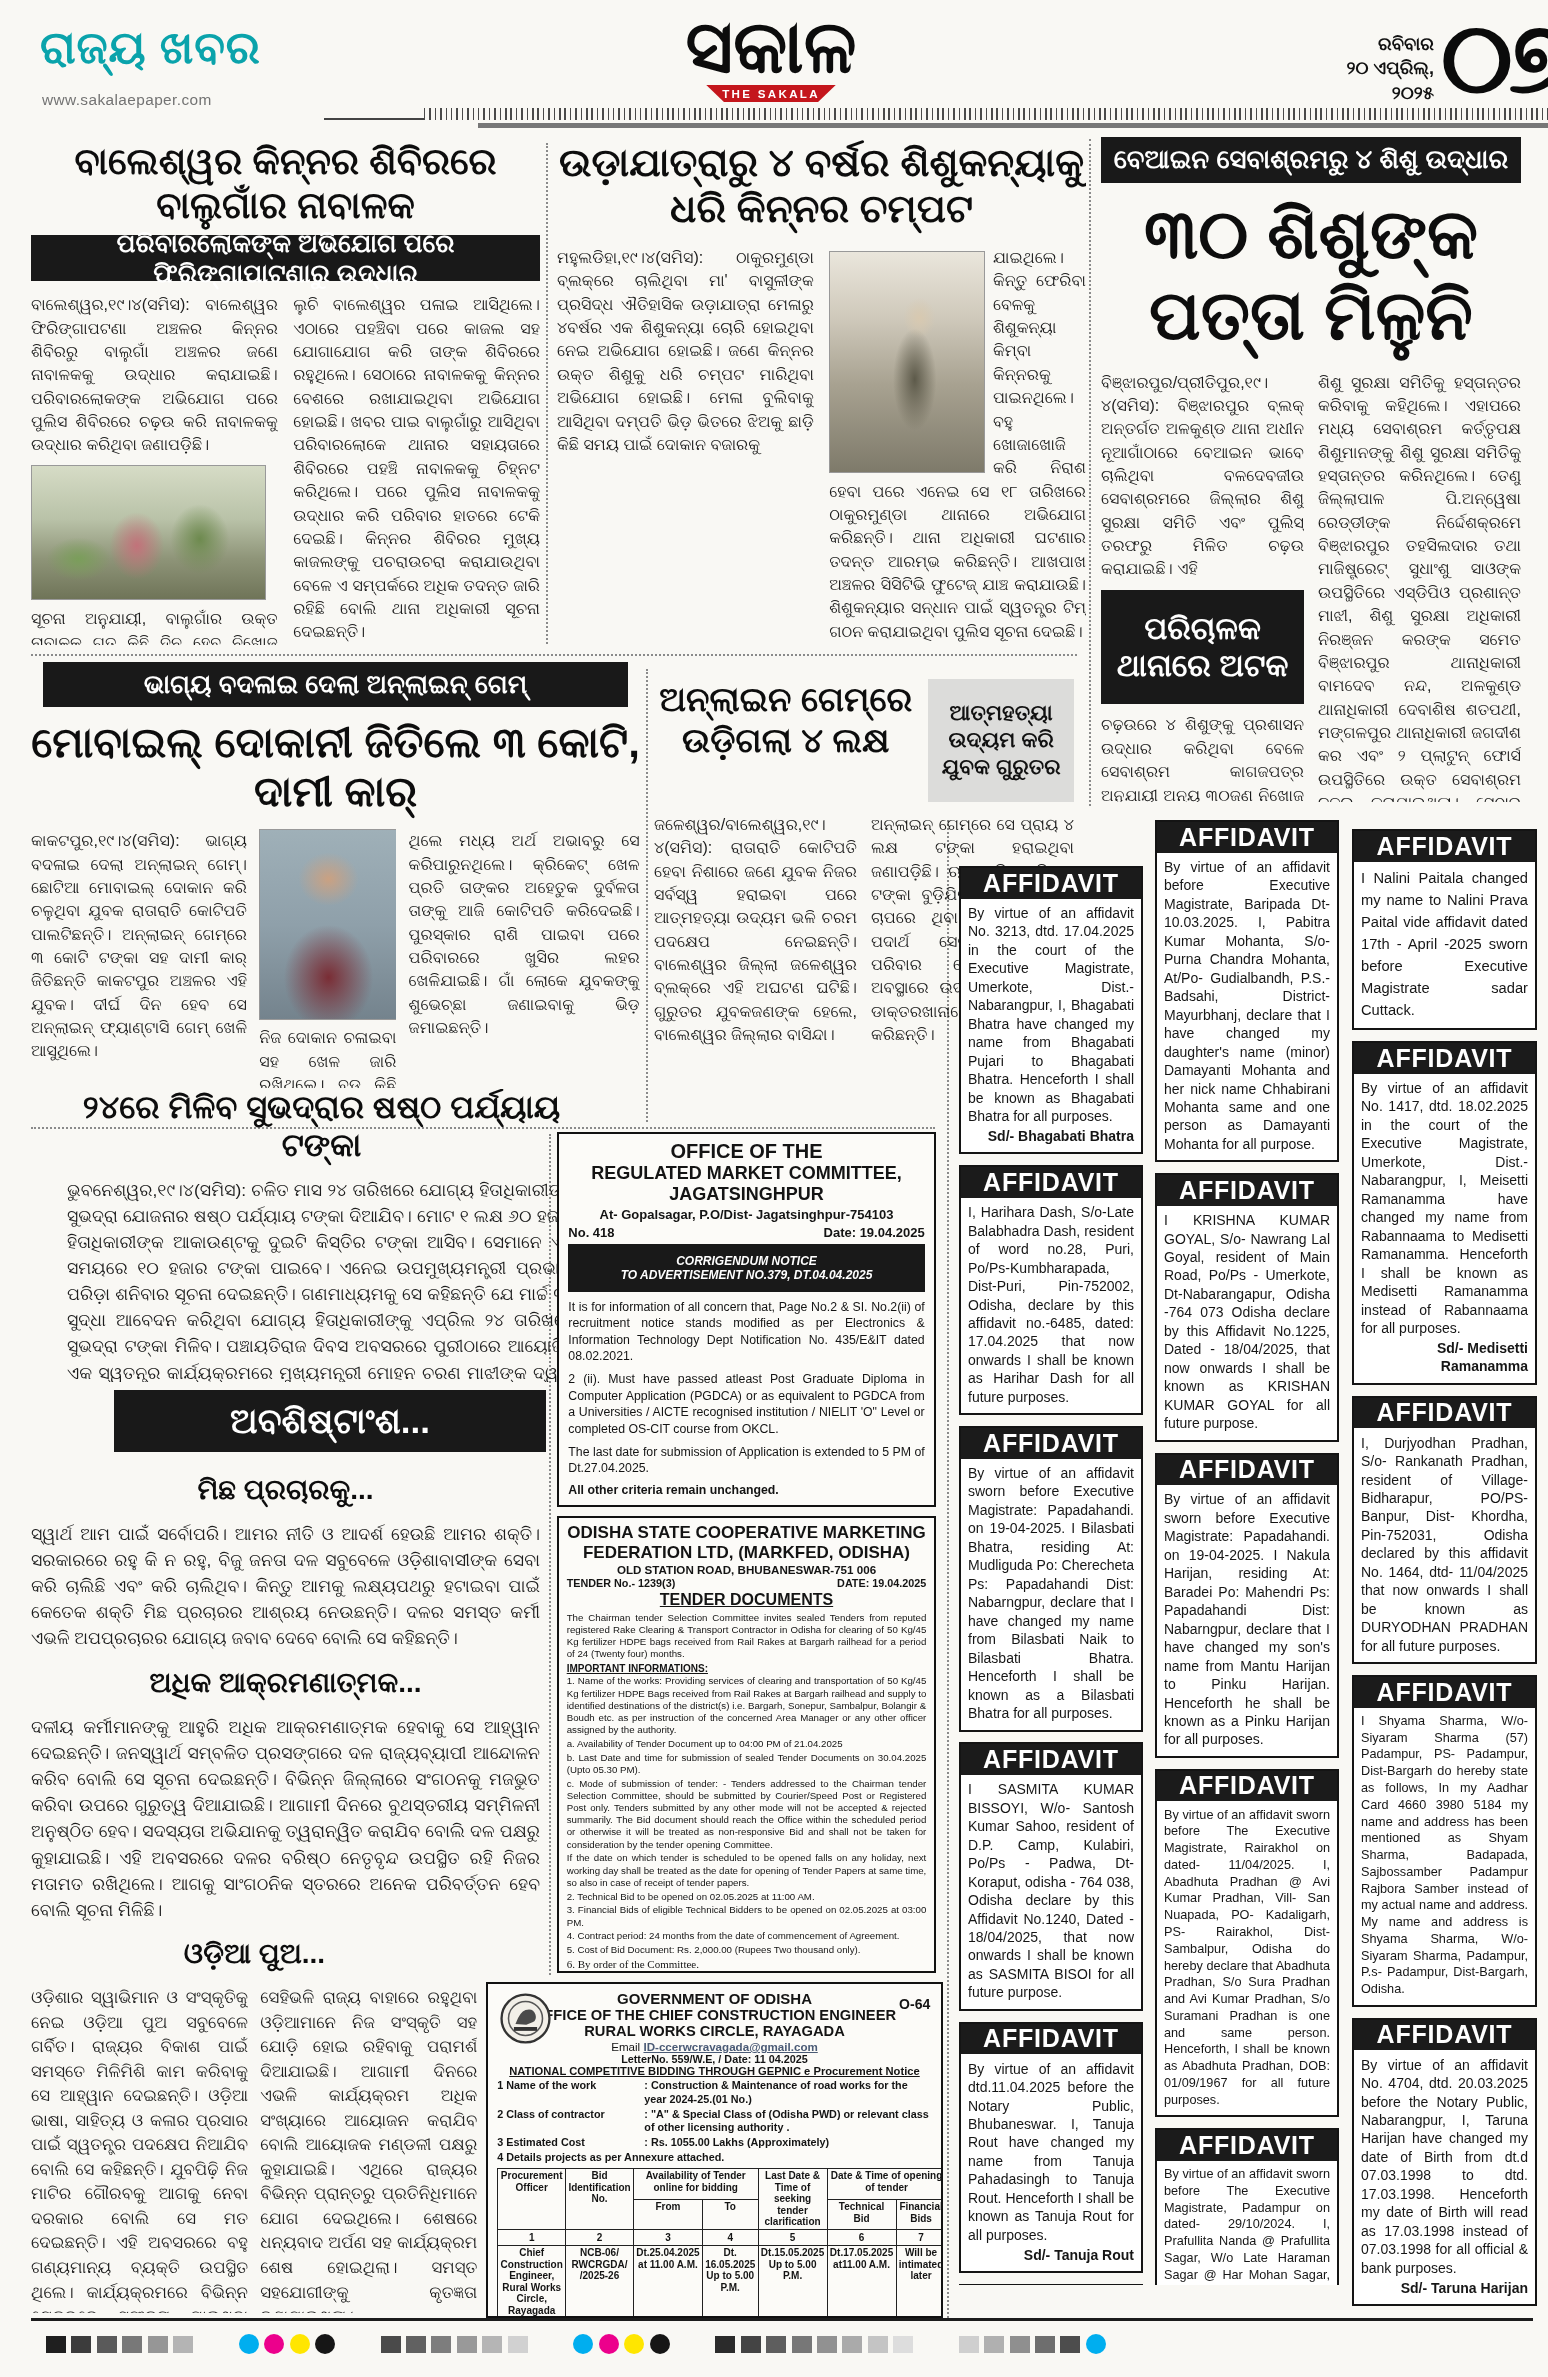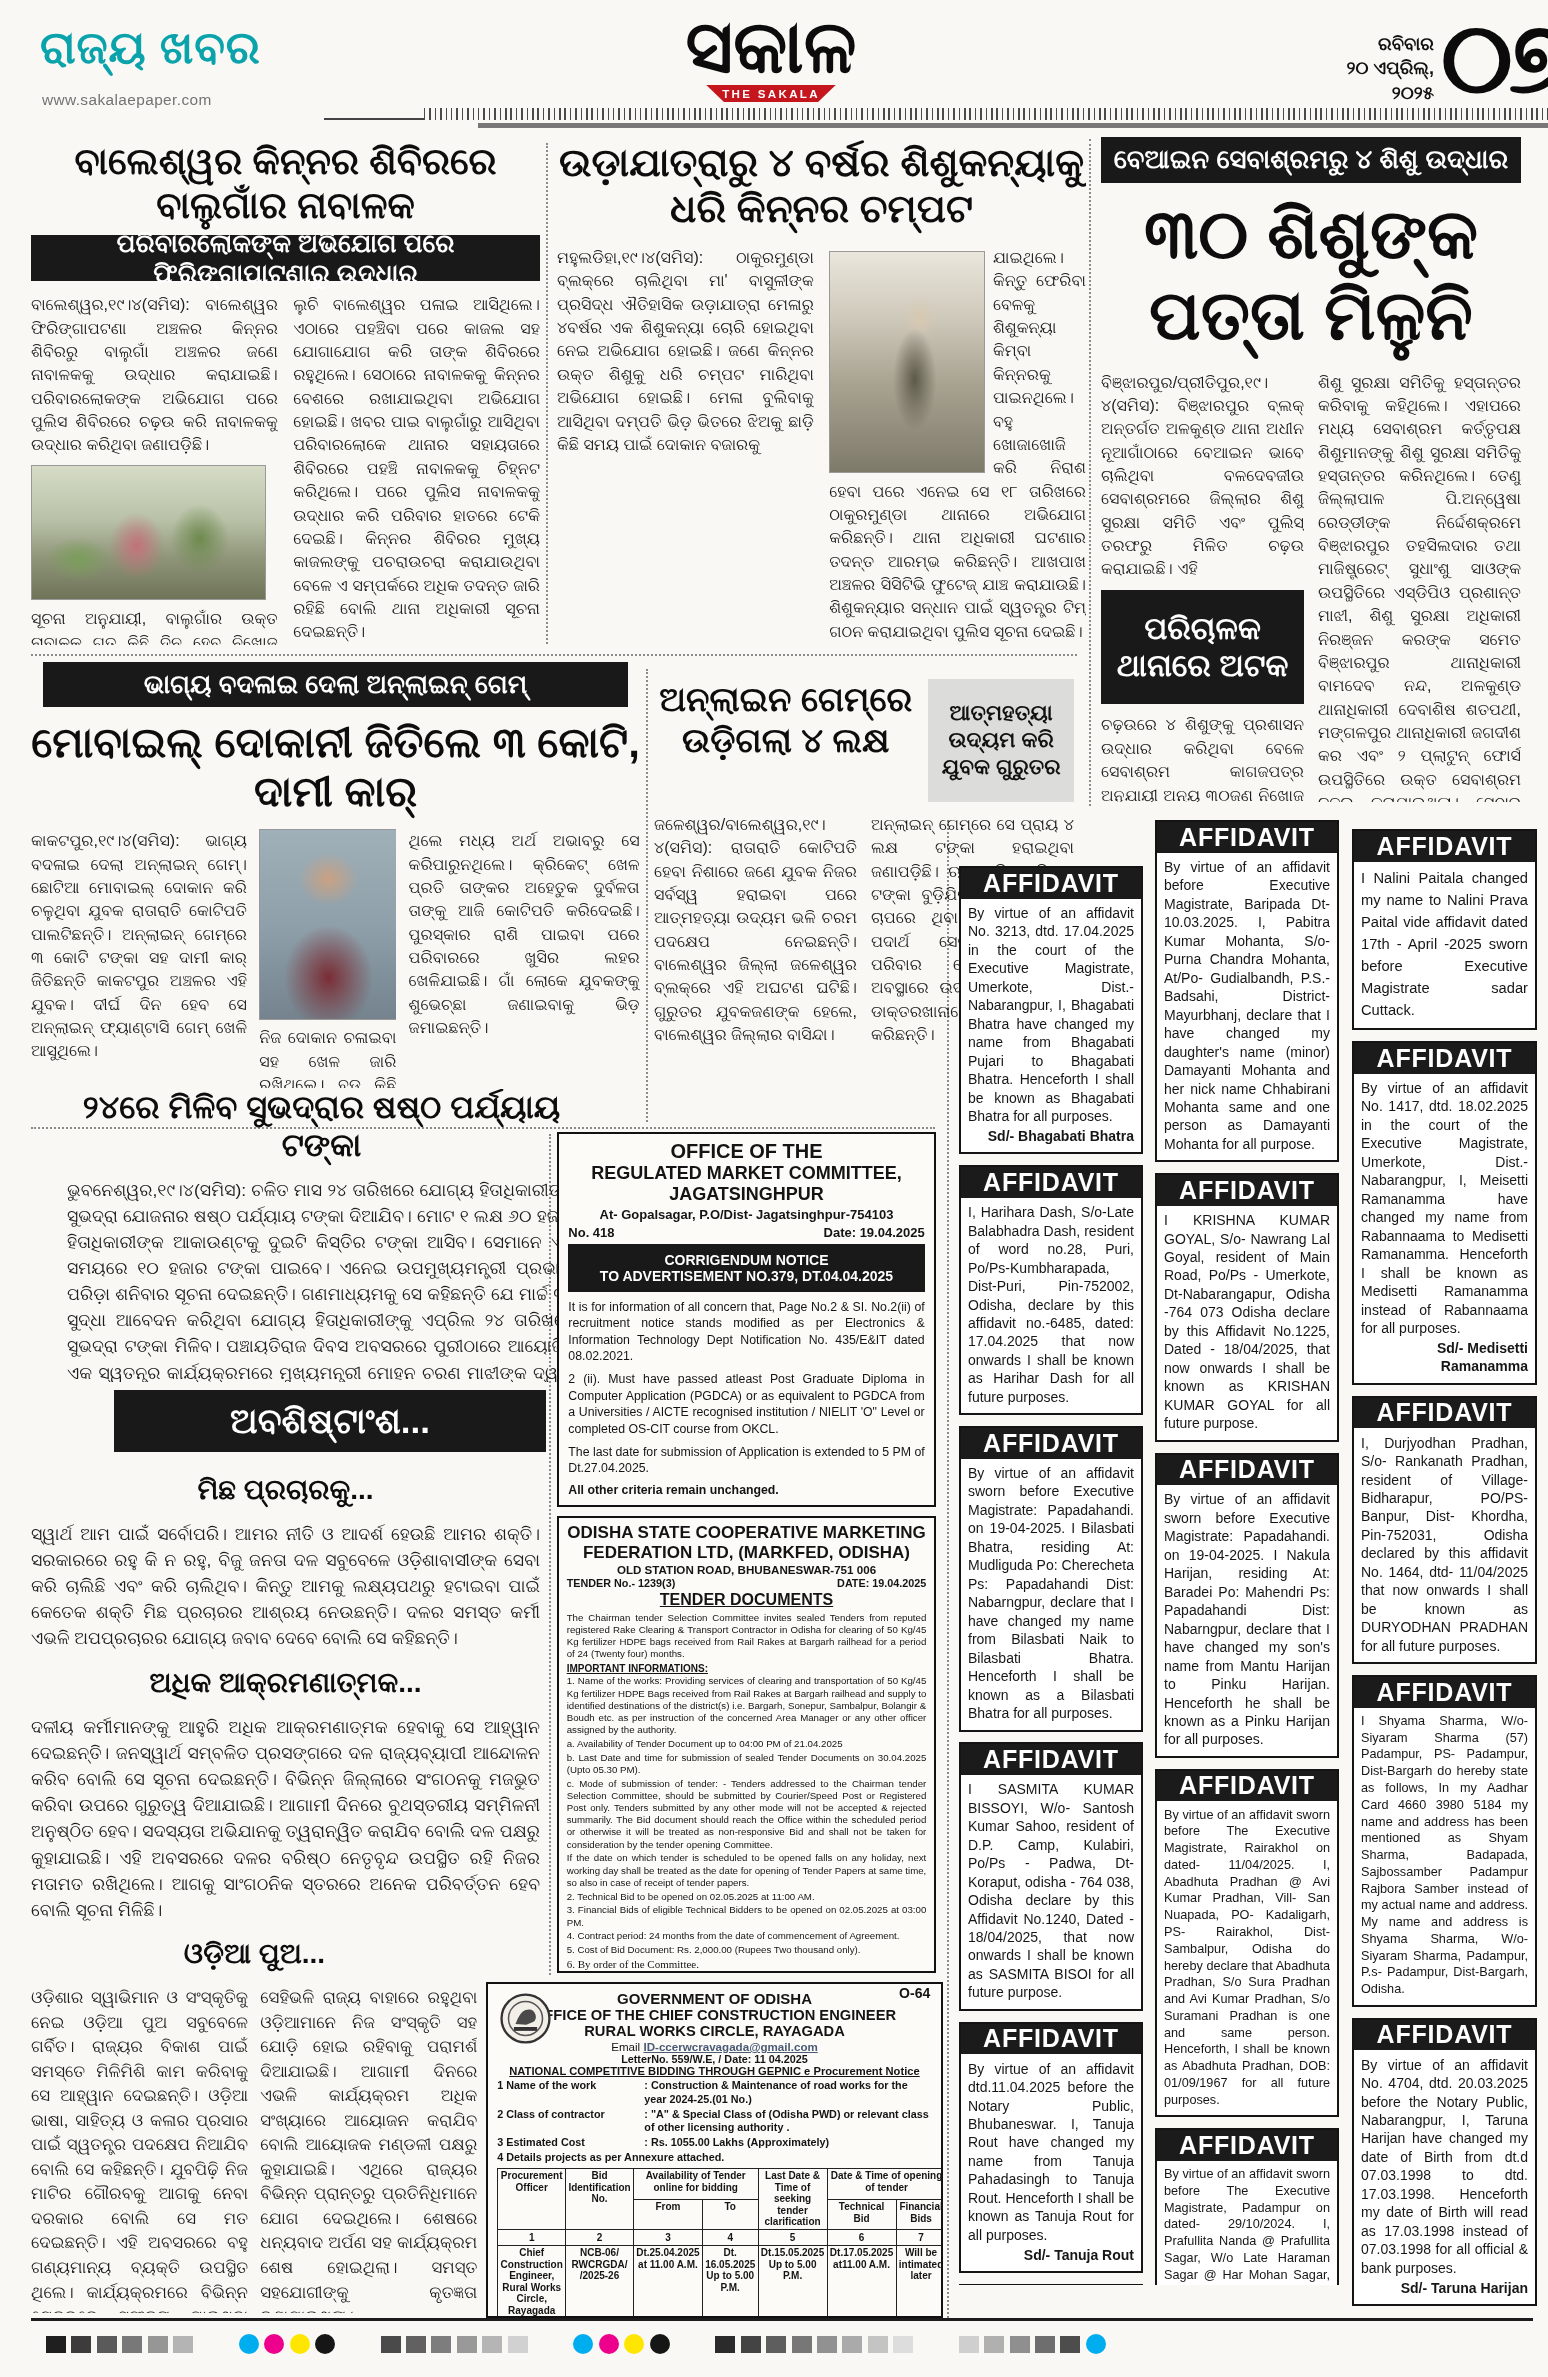--- a/index.html
+++ b/index.html
@@ -182,21 +182,21 @@
   </div>
 
   <div class="abs notice" style="left:557px;top:1132px;width:379px;height:375px;">
     <div class="n-center" style="font-size:20px;">OFFICE OF THE</div>
     <div class="n-center" style="font-size:18px;">REGULATED MARKET COMMITTEE, JAGATSINGHPUR</div>
     <div class="n-center" style="font-size:13px;margin-top:1.5px;">At- Gopalsagar, P.O/Dist- Jagatsinghpur-754103</div>
     <div class="n-row" style="font-size:13px;margin-top:3.1px;">
       <span>No. 418</span>
       <span>Date: 19.04.2025</span>
     </div>
-    <div class="blackbar" style="flex-direction:column;height:48px;font-size:14px;margin-top:4.6px;">
+    <div class="blackbar" style="flex-direction:column;height:48px;font-size:12px;margin-top:4.6px;font-style:italic;">
       <div>CORRIGENDUM NOTICE</div>
       <div>TO ADVERTISEMENT NO.379, DT.04.04.2025</div>
     </div>
     <p class="n-just" style="font-size:12.3px;line-height:1.35;margin:6.2px 0 0;">It is for information of all concern that, Page No.2 &amp; SI. No.2(ii) of recruitment notice stands modified as per Electronics &amp; Information Technology Dept Notification No. 435/E&amp;IT dated 08.02.2021.</p>
     <p class="n-just" style="font-size:12.3px;line-height:1.35;margin:6.2px 0 0;">2 (ii). Must have passed atleast Post Graduate Diploma in Computer Application (PGDCA) or as equivalent to PGDCA from a Universities / AICTE recognised institution / NIELIT 'O" Level or completed OS-CIT course from OKCL.</p>
     <p class="n-just" style="font-size:12.3px;line-height:1.35;margin:6.2px 0 0;">The last date for submission of Application is extended to 5 PM of Dt.27.04.2025.</p>
     <p style="font-size:12.3px;font-weight:700;margin:6.2px 0 0;">All other criteria remain unchanged.</p>
     <div style="text-align:right;font-weight:700;font-size:13px;margin-top:7.7px;">
       <div>Sub-Collector-Cum-Chairman,</div>
 
@@ -221,21 +221,21 @@
     <p class="n-just" style="font-size:9.7px;line-height:1.26;margin:1.5px 0 0;">If the date on which tender is scheduled to be opened falls on any holiday, next working day shall be treated as the date for opening of Tender Papers at same time, so also in case of receipt of tender papers.</p>
     <p class="n-just" style="font-size:9.7px;line-height:1.26;margin:1.5px 0 0;">2.  Technical Bid to be opened on 02.05.2025 at 11:00 AM.</p>
     <p class="n-just" style="font-size:9.7px;line-height:1.26;margin:1.5px 0 0;">3.  Financial Bids of eligible Technical Bidders to be opened on 02.05.2025 at 03:00 PM.</p>
     <p class="n-just" style="font-size:9.7px;line-height:1.26;margin:1.5px 0 0;">4.  Contract period: 24 months from the date of commencement of Agreement.</p>
     <p class="n-just" style="font-size:9.7px;line-height:1.26;margin:1.5px 0 0;">5.  Cost of Bid Document: Rs. 2,000.00 (Rupees Two thousand only).</p>
     <p class="n-just" style="font-size:11px;line-height:1.26;margin:1.5px 0 0;font-family:Liberation Serif, serif;">6.  By order of the Committee.</p>
 
   </div>
 
   <div class="abs notice" style="left:486px;top:1982px;width:457px;height:336px;padding:6.2px 9.3px;">
-    <div class="abs" style="right:10.8px;top:1px;font-weight:800;font-size:14px;">O-64</div>
+    <div class="abs" style="right:10.8px;top:12px;font-weight:800;font-size:14px;">O-64</div>
     <svg class="abs" style="left:12.3px;top:9.3px;" width="51" height="51" viewBox="0 0 66 66">
       <circle cx="33" cy="33" r="31" fill="#f2efe8" stroke="#333" stroke-width="3"></circle>
       <circle cx="33" cy="33" r="22" fill="none" stroke="#555" stroke-width="2"></circle>
       <path d="M20 40 q6 -16 13 -18 q10 -3 13 6 q2 7 -4 10 l-8 3 z" fill="#4a4a4a"></path>
       <rect x="18" y="44" width="30" height="5" fill="#333"></rect>
     </svg>
     <div class="n-center" style="font-size:15px;">GOVERNMENT OF ODISHA</div>
     <div class="n-center" style="font-size:14.7px;">OFFICE OF THE CHIEF CONSTRUCTION ENGINEER</div>
     <div class="n-center" style="font-size:14.7px;">RURAL WORKS CIRCLE, RAYAGADA</div>
     <div class="n-center" style="font-size:11.6px;margin-top:0.8px;">

